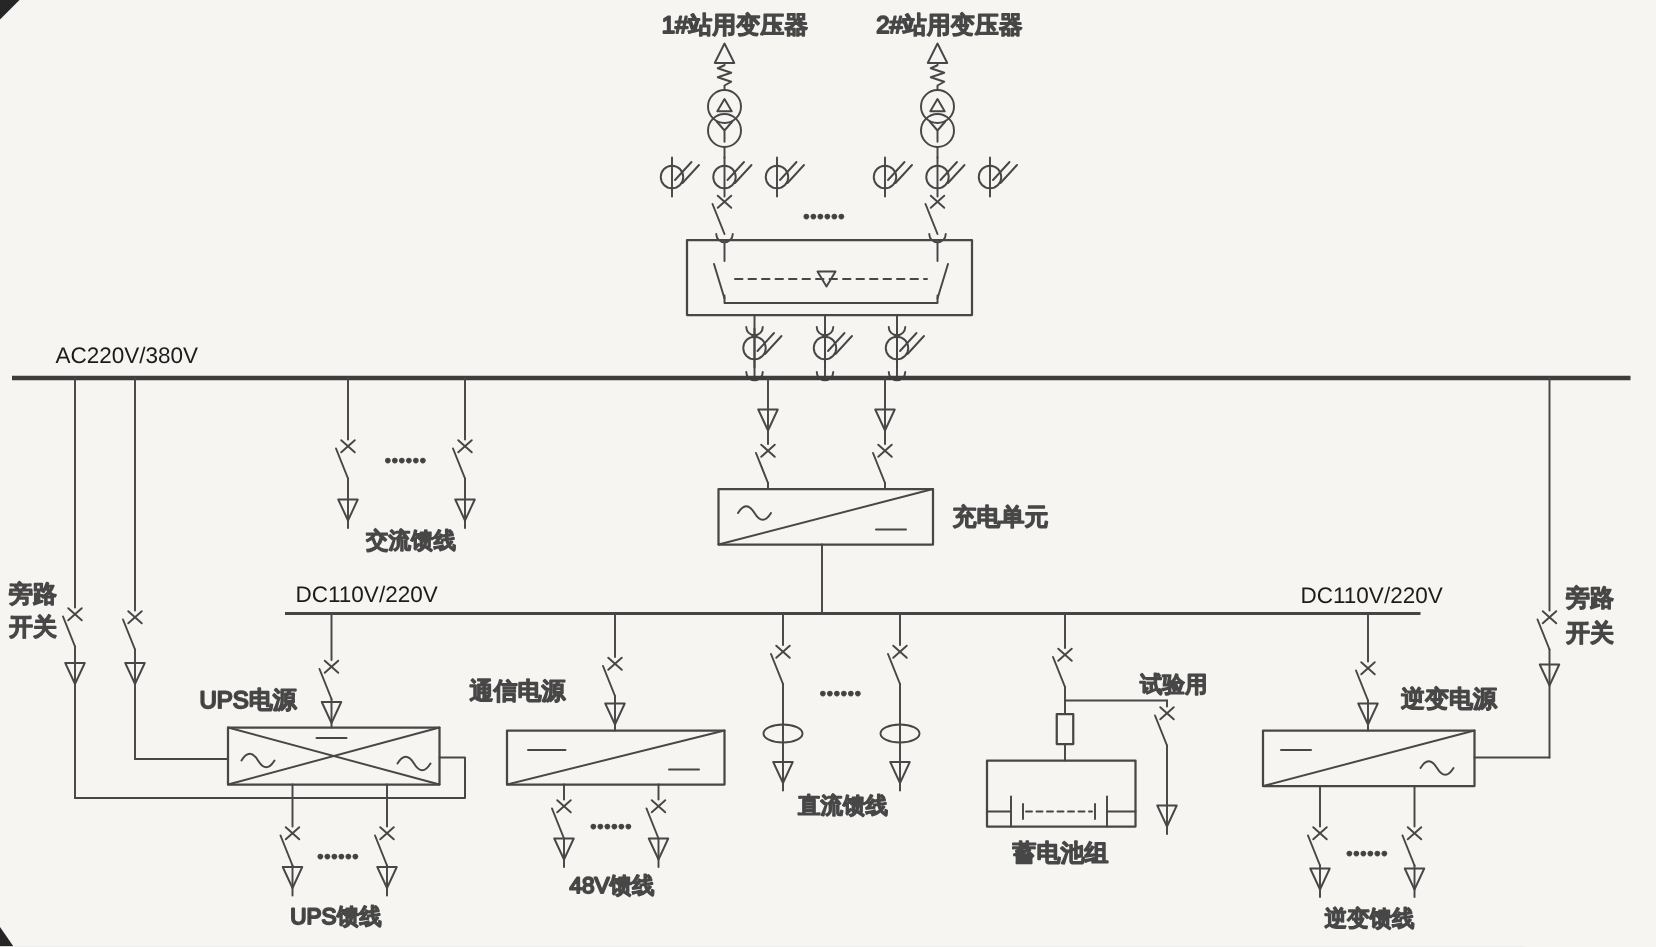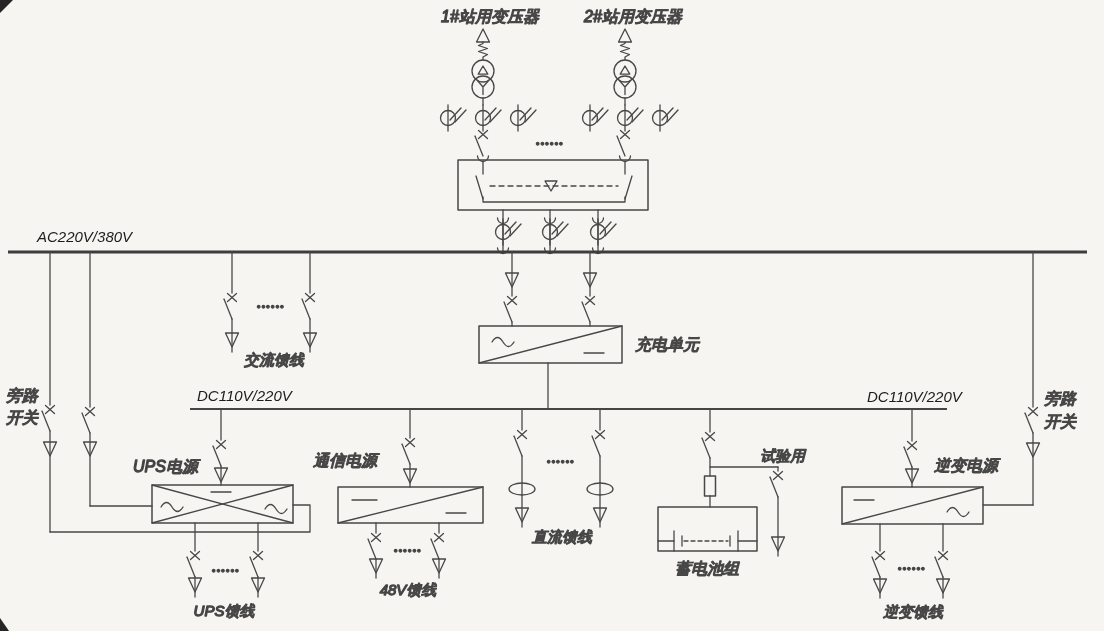--- a/index.html
+++ b/index.html
@@ -1,20 +1,19 @@
 <!DOCTYPE html>
 <html><head>
 <meta charset="utf-8">
 <style>
   html,body{margin:0;padding:0;background:#e8e8e8;}
   #stage{
     position:relative;width:1104px;height:631px;
     background:#f6f5f1;overflow:hidden;
     font-family:"Liberation Sans","DejaVu Sans",sans-serif;
-    font-style:italic;
   }
   svg{display:block}
   .ln{stroke:#474747;stroke-width:1.3;fill:none;stroke-linecap:round;stroke-linejoin:round;}
   .bx{stroke:#474747;stroke-width:1.5;fill:none;}
   .bus-ac{stroke:#3d3d3d;stroke-width:3;fill:none;}
   .bus-dc{stroke:#454545;stroke-width:1.9;fill:none;}
   .dash{stroke-dasharray:5 4;}
   .dash2{stroke-dasharray:4 3;}
   text{fill:#1c1c1c;font-family:"Liberation Sans","DejaVu Sans",sans-serif;}
   .t16{font-size:16px;}

